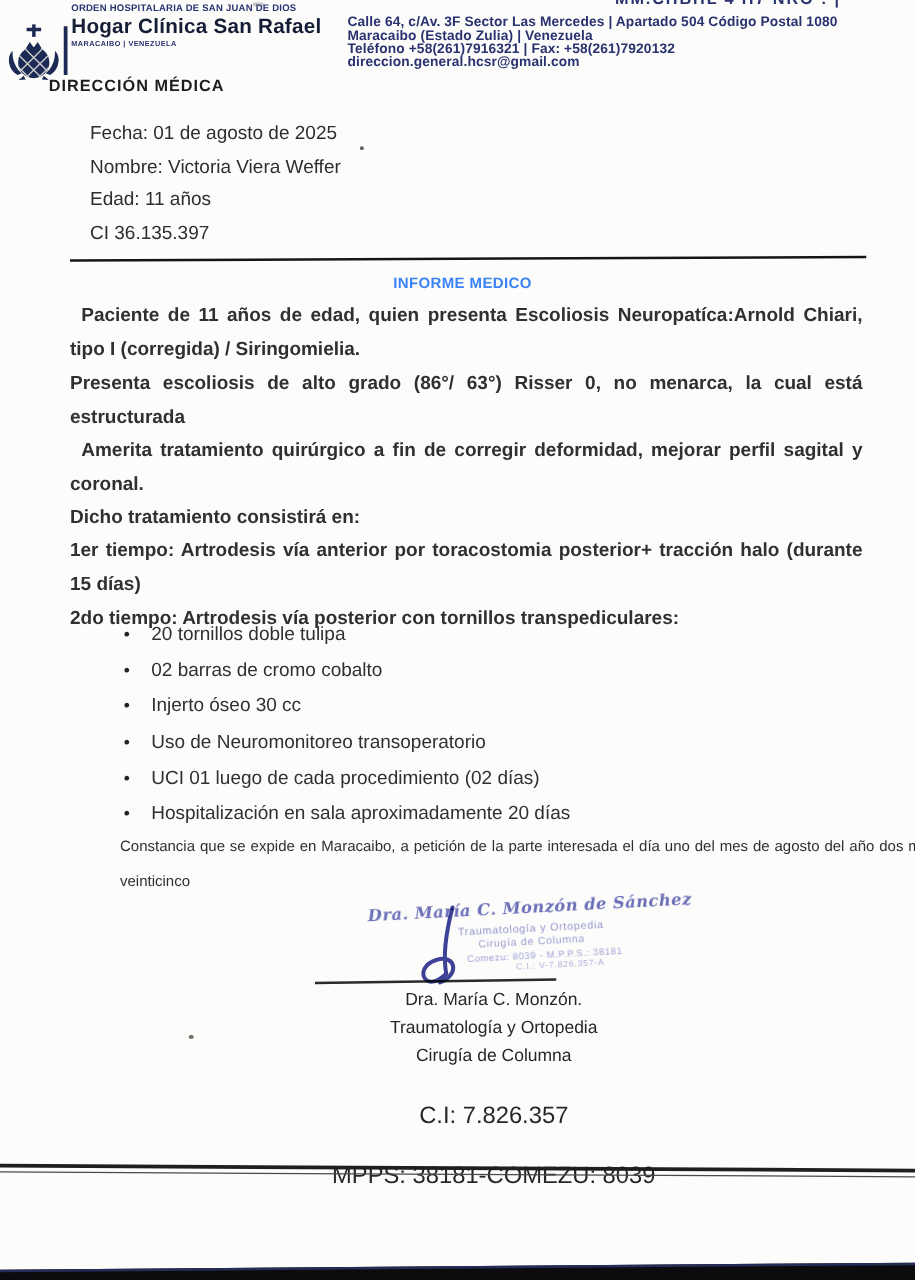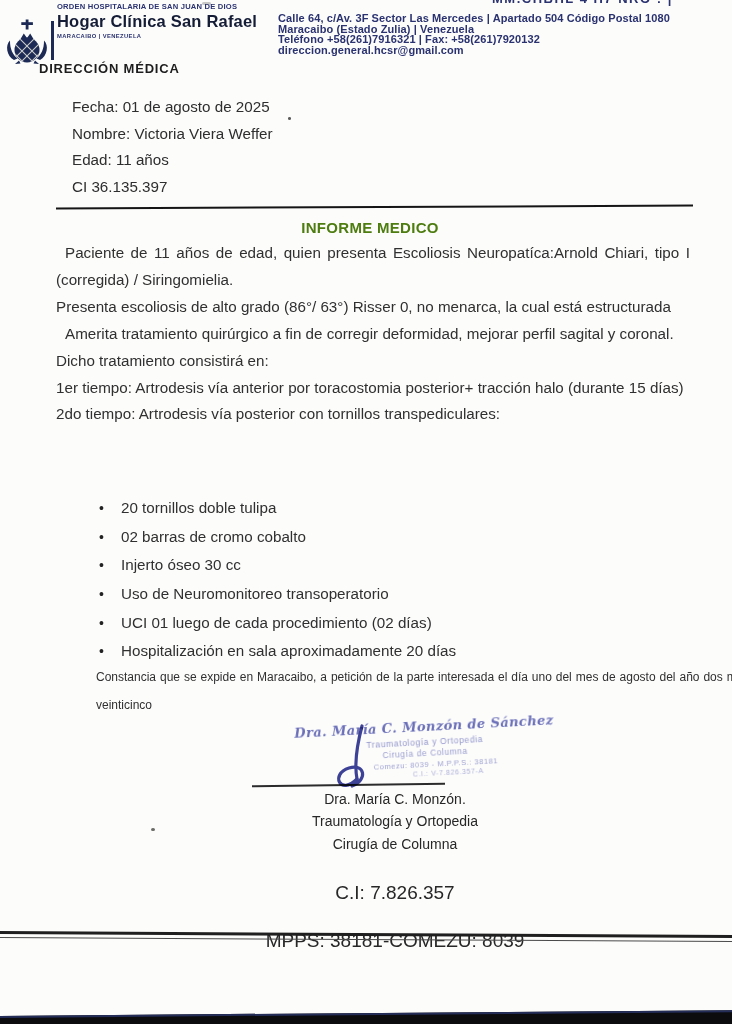--- a/index.html
+++ b/index.html
@@ -19,24 +19,24 @@
   .loc-line{font-size:5.8px;font-weight:bold;color:#2a3270;margin-top:2px;letter-spacing:.4px;}
   .dept{position:absolute;left:39px;top:61px;font-size:13px;font-weight:bold;color:#1d1d1d;letter-spacing:.8px;}
   .contact{position:absolute;left:278px;top:13px;width:450px;font-size:11px;font-weight:bold;
            color:#2a3270;line-height:10.6px;letter-spacing:.1px;}
 
   
   .patient{position:absolute;left:72px;top:94px;font-size:15.2px;line-height:26.6px;color:#2e2e2e;}
 
   
   .rule1{position:absolute;left:56px;top:206px;width:637px;border-top:2.2px solid #151515;transform:rotate(-0.25deg);}
-  .title{position:absolute;left:40px;top:219px;width:660px;text-align:center;font-size:15px;font-weight:bold;color:#4d7c0f;letter-spacing:.3px;}
+  .title{position:absolute;left:40px;top:219px;width:660px;text-align:center;font-size:12px;font-weight:bold;color:#3b82f6;letter-spacing:.3px;}
 
   
-  .body-text{position:absolute;left:56px;top:240px;width:634px;font-size:15.2px;line-height:26.9px;text-align:justify;}
+  .body-text{position:absolute;left:56px;top:240px;width:634px;font-size:15.2px;line-height:26.9px;text-align:justify;font-weight:bold;}
   .body-text p{margin:0;}
   .p-indent{text-indent:9px;}
 
   .bullets{position:absolute;left:99px;top:499px;width:530px;font-size:15.2px;}
   .bullets .li{display:flex;align-items:baseline;height:28.7px;}
   .bullets .dot{width:22px;font-size:14px;color:#222;}
 
   .closing{position:absolute;left:52px;top:664px;width:646px;font-size:12px;line-height:27.5px;text-align:justify;margin-left:44px;}
 
   

